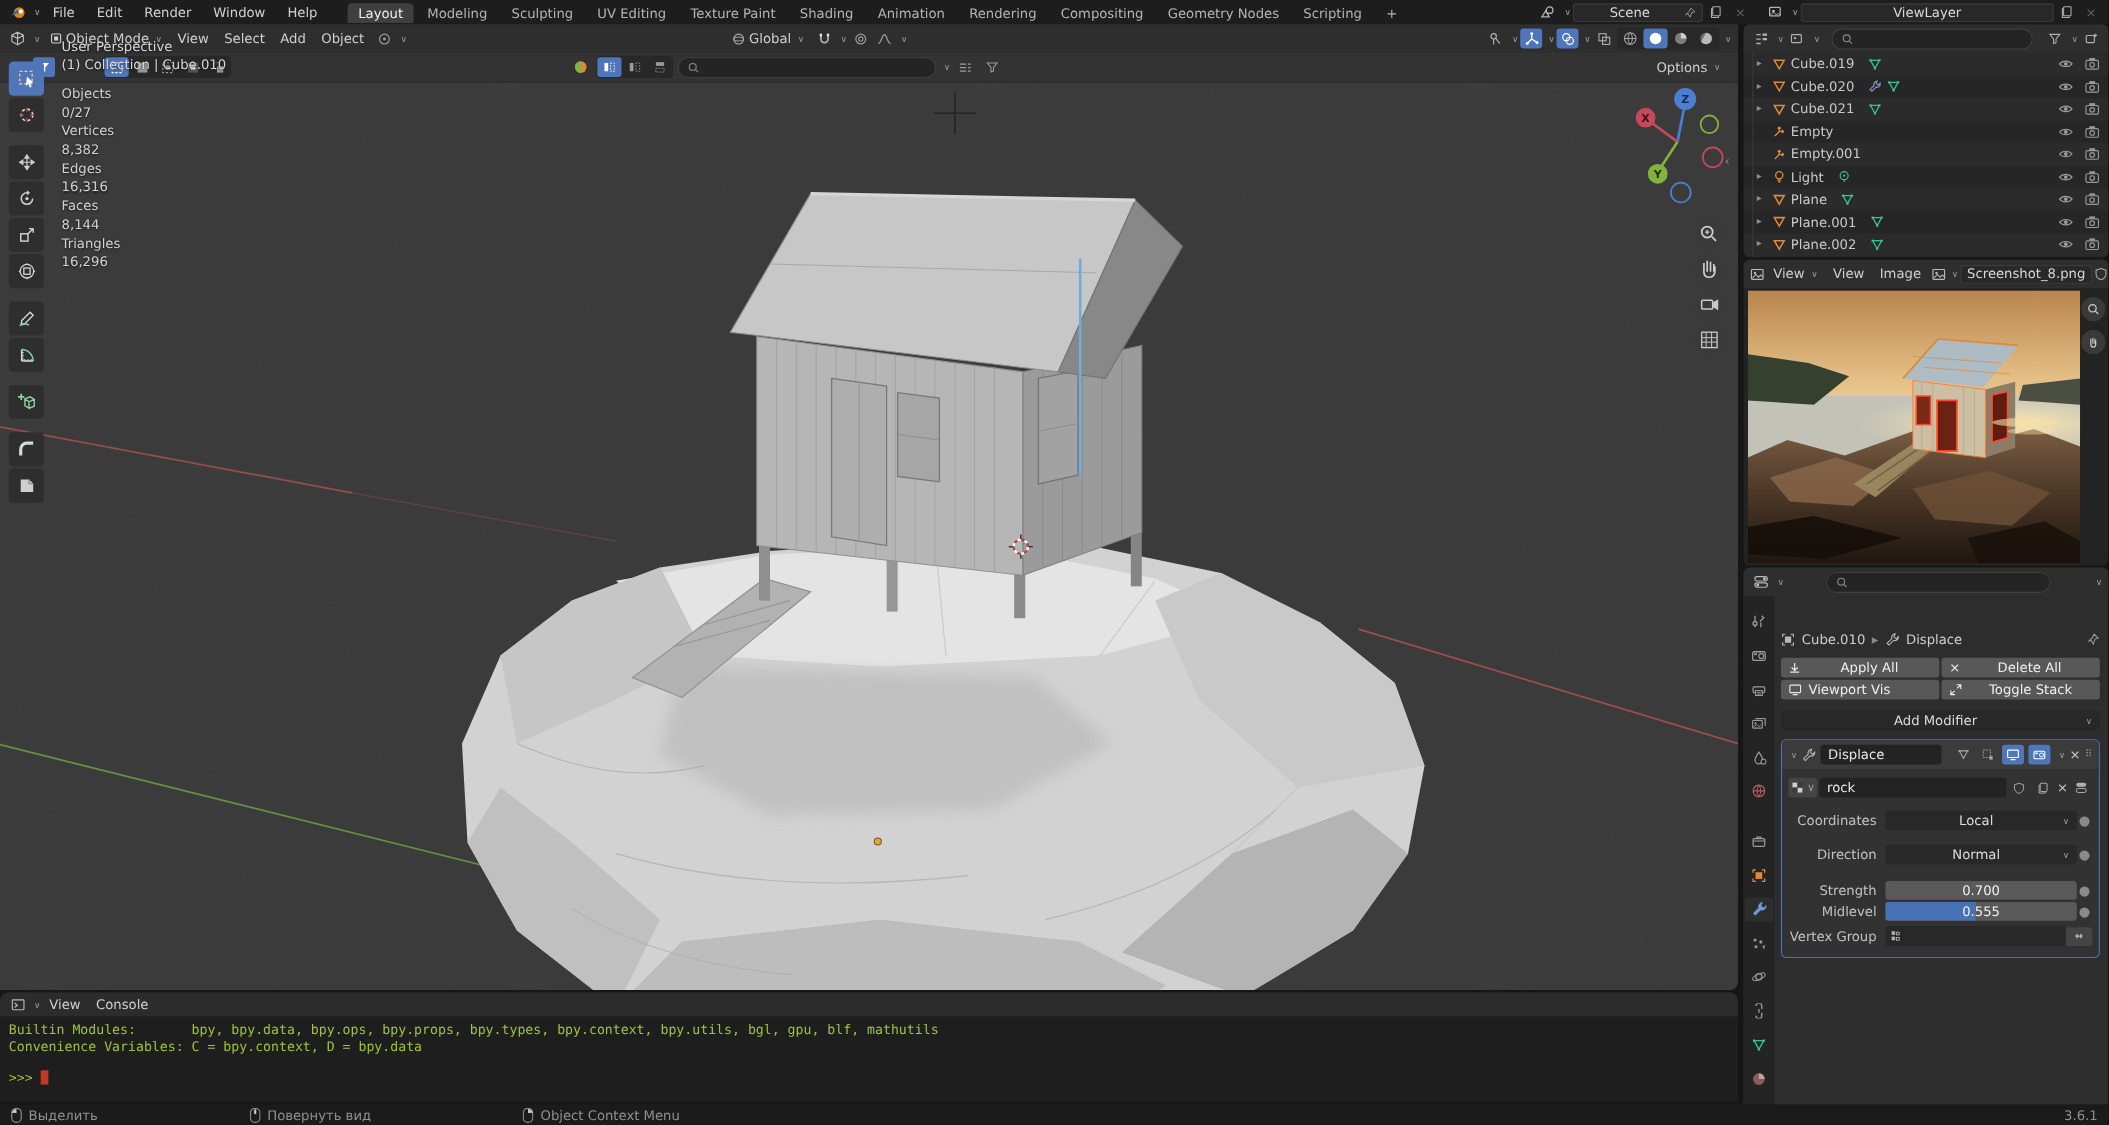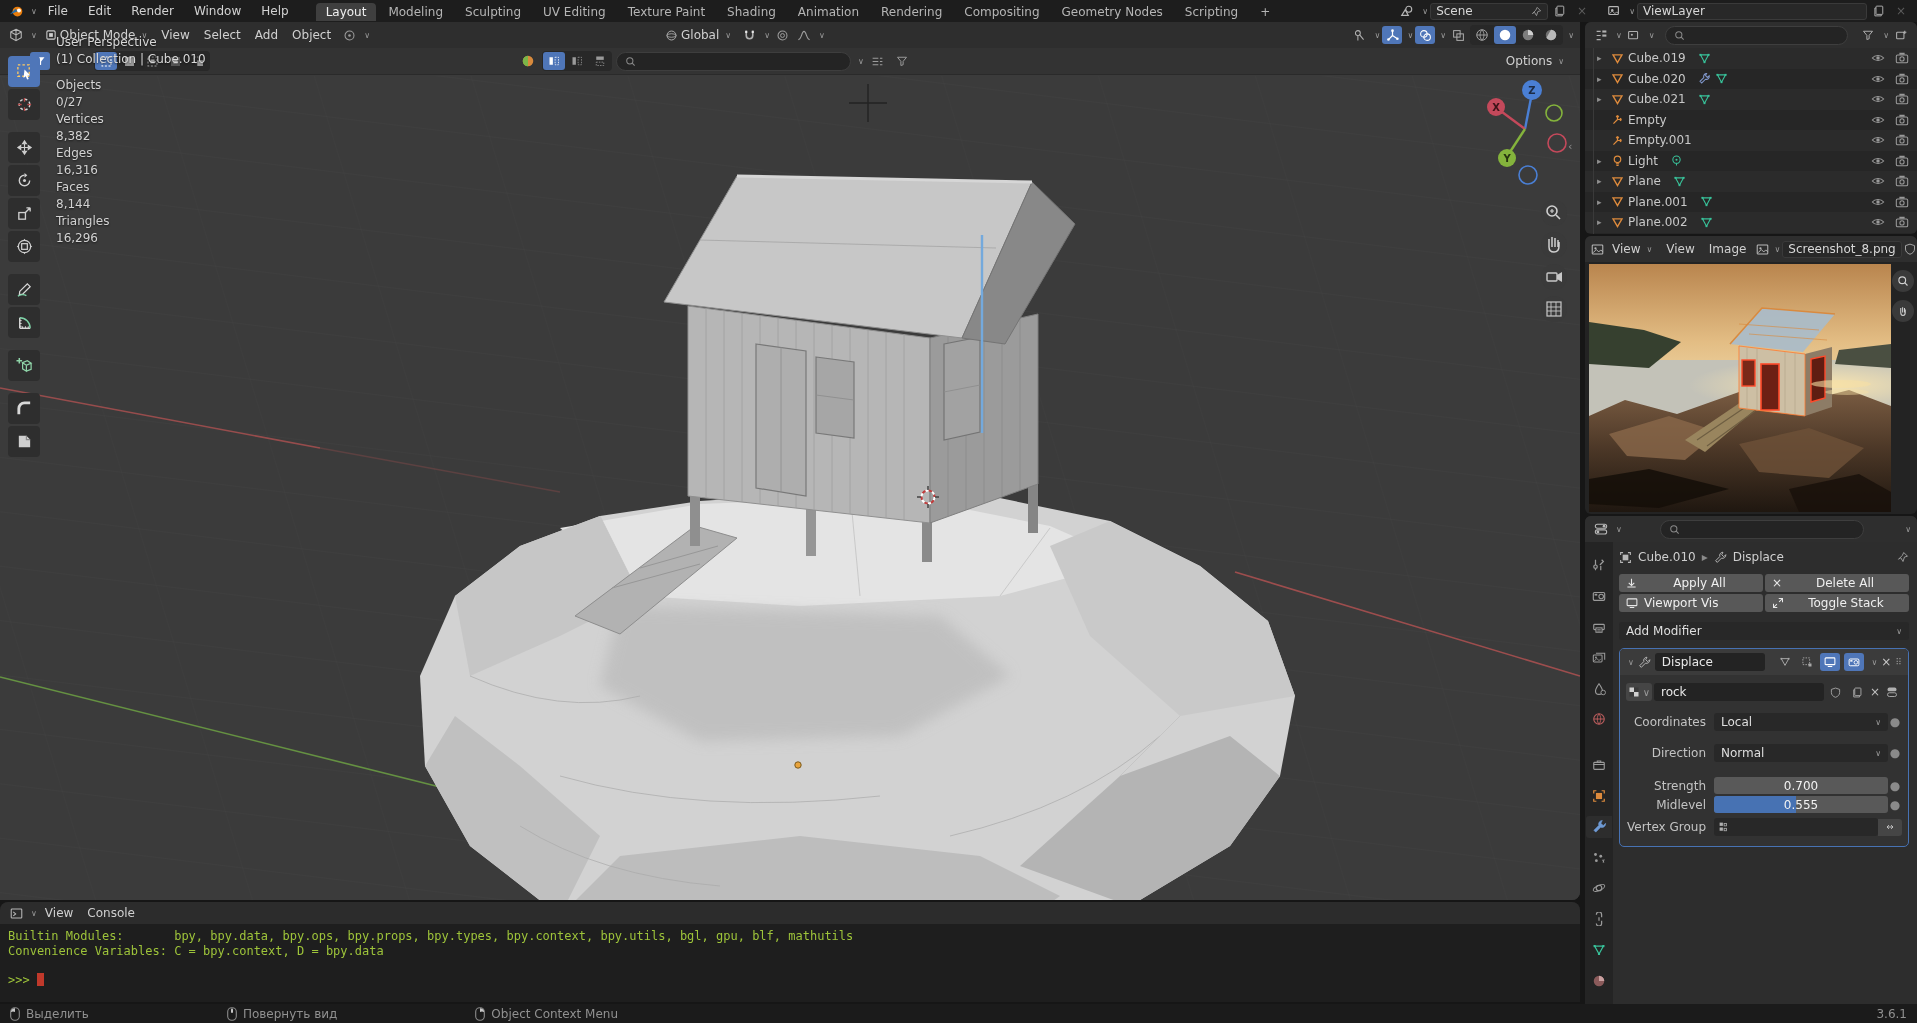--- a/index.html
+++ b/index.html
@@ -1,21 +1,21 @@
 <!DOCTYPE html>
 <html><head>
 <meta charset="utf-8">
 <style>
   * { box-sizing: border-box; margin:0; padding:0; }
   html,body { background:#000; }
   body { font-family:"DejaVu Sans", sans-serif; }
   #app { position:relative; width:1917px; height:1023px; background:#161616; overflow:hidden; color:#cfcfcf; font-size:12px; }
   .abs { position:absolute; }
   .row { display:flex; align-items:center; }
-  .grow { flex:1; }
+  .grow { flex:1;text-align:center; }
 
   
   #menubar { left:0; top:0; width:1917px; height:22px; background:#1d1d1d; display:flex; align-items:center; padding:0 6px; gap:2px; z-index:30; }
   .menu-item { padding:2px 9px; color:#d2d2d2; border-radius:3px; cursor:default; }
   .ws-tab { padding:2px 10px; color:#b5b5b5; border-radius:4px 4px 0 0; margin-top:2px; }
   .ws-tab.active { background:#3f3f3f; color:#f0f0f0; }
   .chev { font-size:8px; color:#9a9a9a; margin-left:3px; }
   .mini-field { background:#282828; border:1px solid #3a3a3a; border-radius:3px; height:17px; display:flex; align-items:center; padding:0 5px; gap:4px; color:#d8d8d8; }
 
   
@@ -1103,21 +1103,21 @@
             <rect x="2" y="2" width="6" height="6" fill="#c98a8a"></rect>
             <rect x="8" y="8" width="6" height="6" fill="#c98a8a"></rect>
             <rect x="8" y="2" width="6" height="6" fill="#5a4a4a"></rect>
             <rect x="2" y="8" width="6" height="6" fill="#5a4a4a"></rect>
           </svg>
         </span>
     </div>
 
     <div class="pcontent">
 
-      <div class="row" style="gap:6px; margin-bottom:10px;">
+      <div class="row" style="gap:6px; margin-bottom:10px;margin-top:24px;">
         <svg width="13" height="13" viewBox="0 0 16 16">
             <rect x="4.5" y="4.5" width="7" height="7" fill="#b8b8b8"></rect>
             <path d="M2 5 V2 H5 M11 2 H14 V5 M14 11 V14 H11 M5 14 H2 V11" fill="none" stroke="#b8b8b8" stroke-width="1.3"></path>
           </svg>
         <span>Cube.010</span>
         <span style="color:#8a8a8a">▸</span>
         <svg width="13" height="13" viewBox="0 0 16 16">
             <path d="M11 1.5 a4 4 0 0 0-3.8 5.3 L2 12 l2 2 5.2-5.2 A4 4 0 0 0 14.5 4.5 L12 7 9.5 4.5 Z" fill="none" stroke="#b8b8b8" stroke-width="1.2"></path>
           </svg>
         <span>Displace</span>

